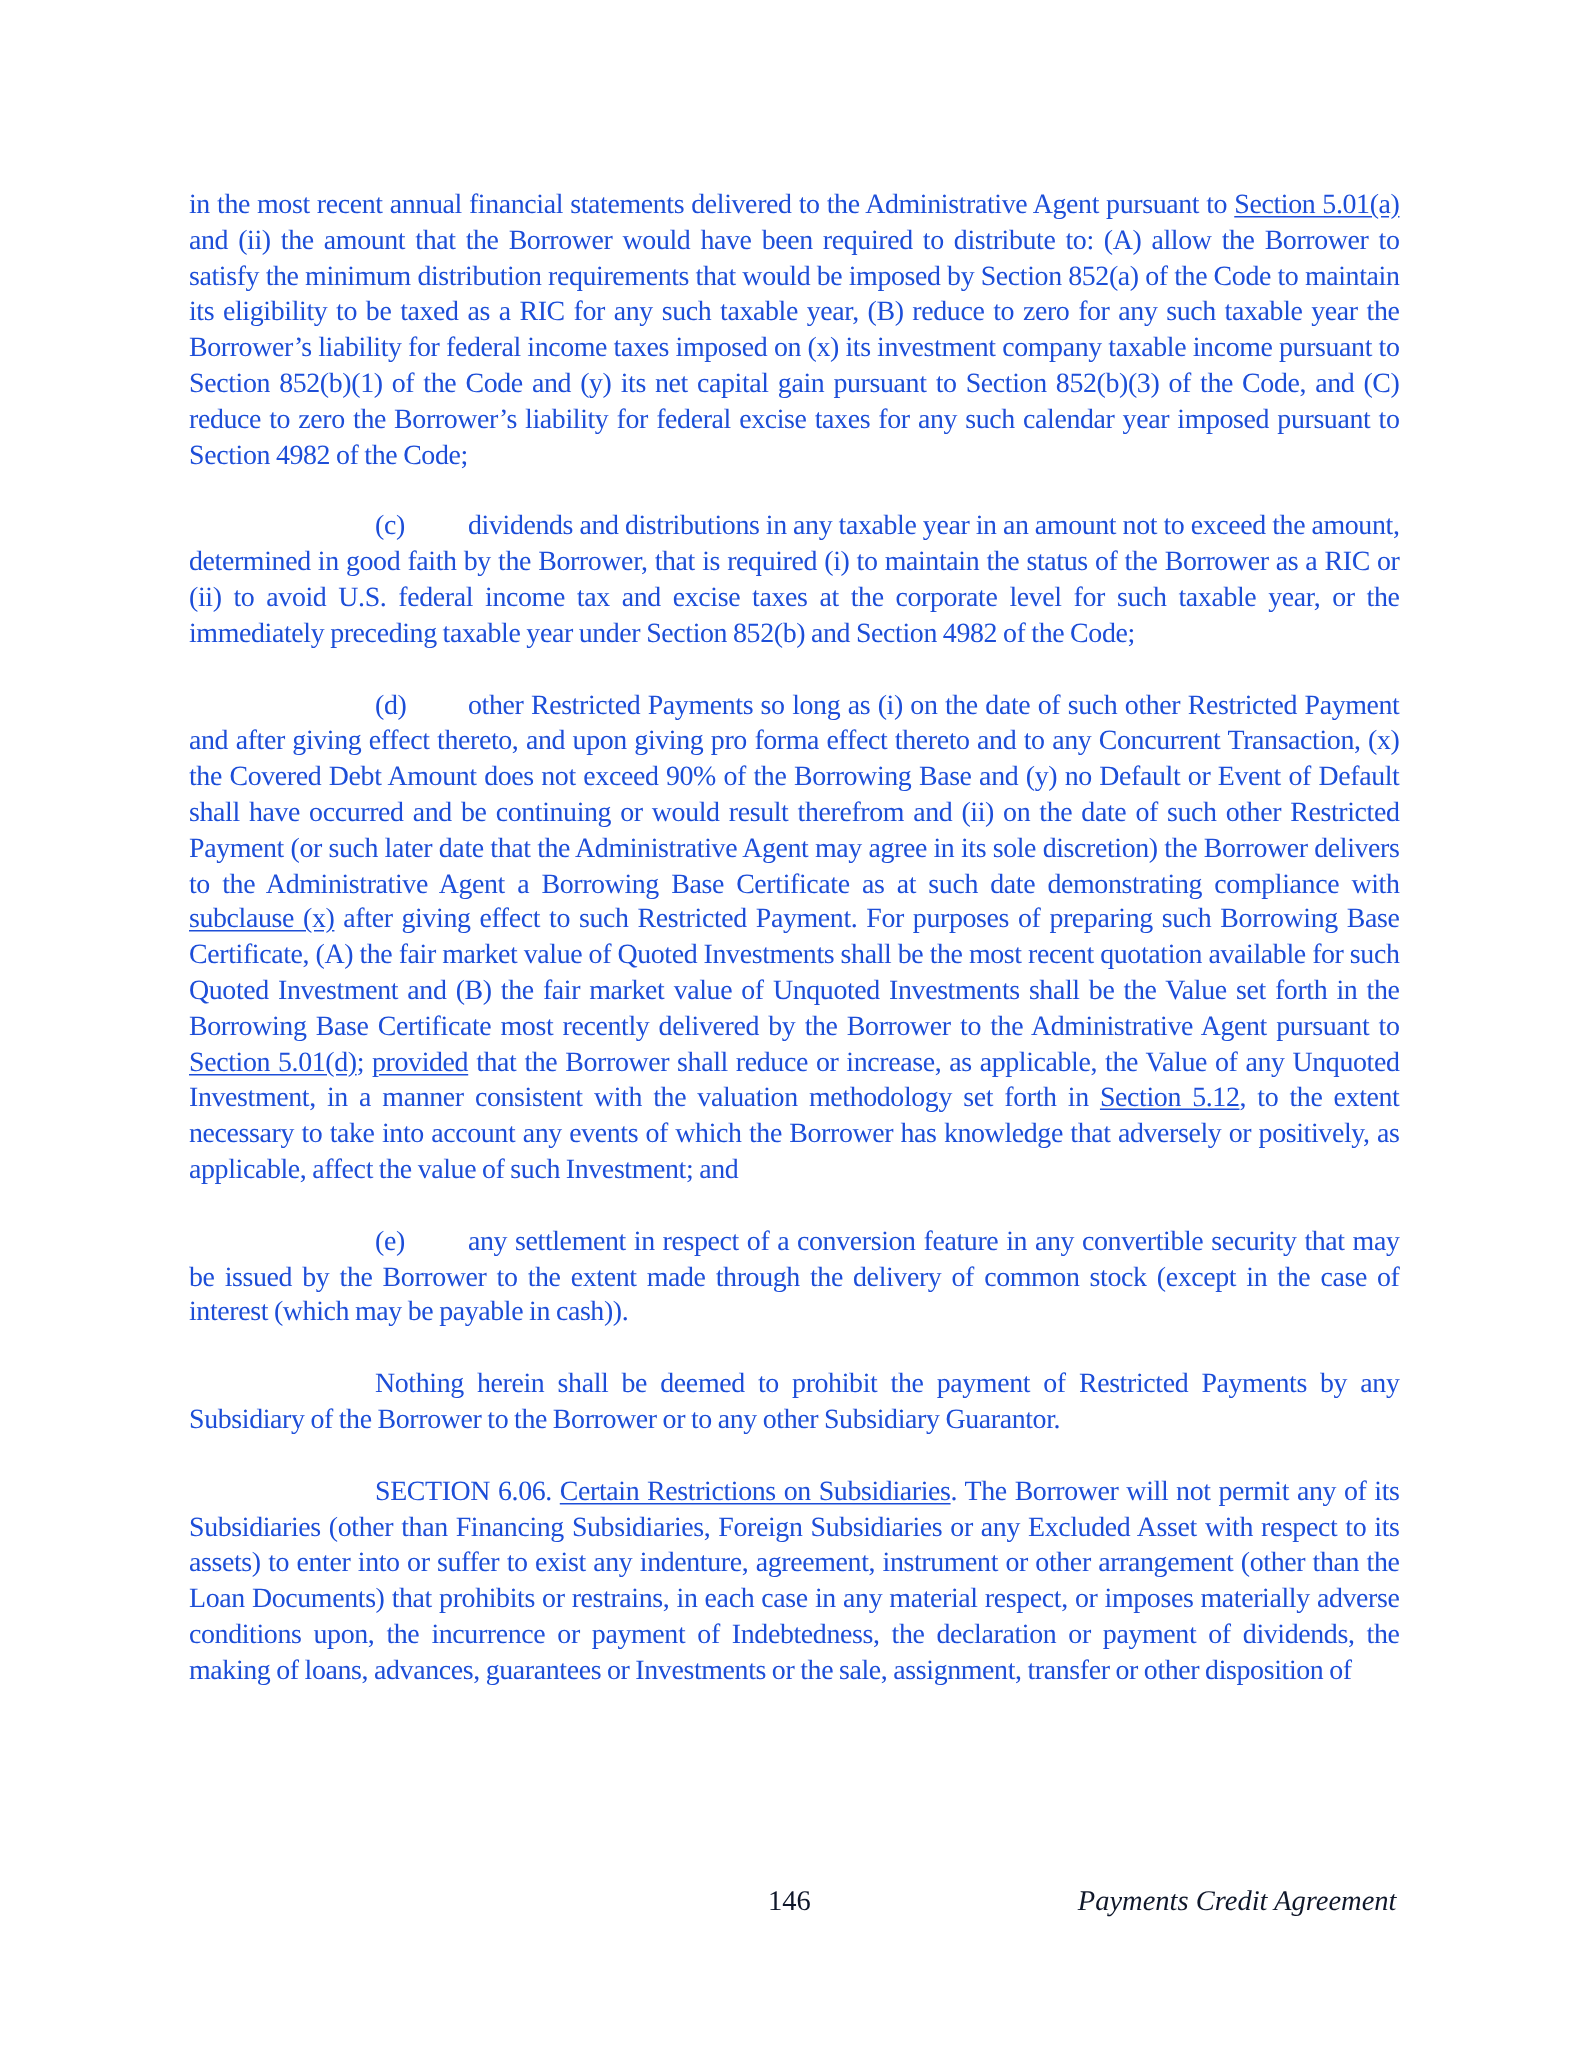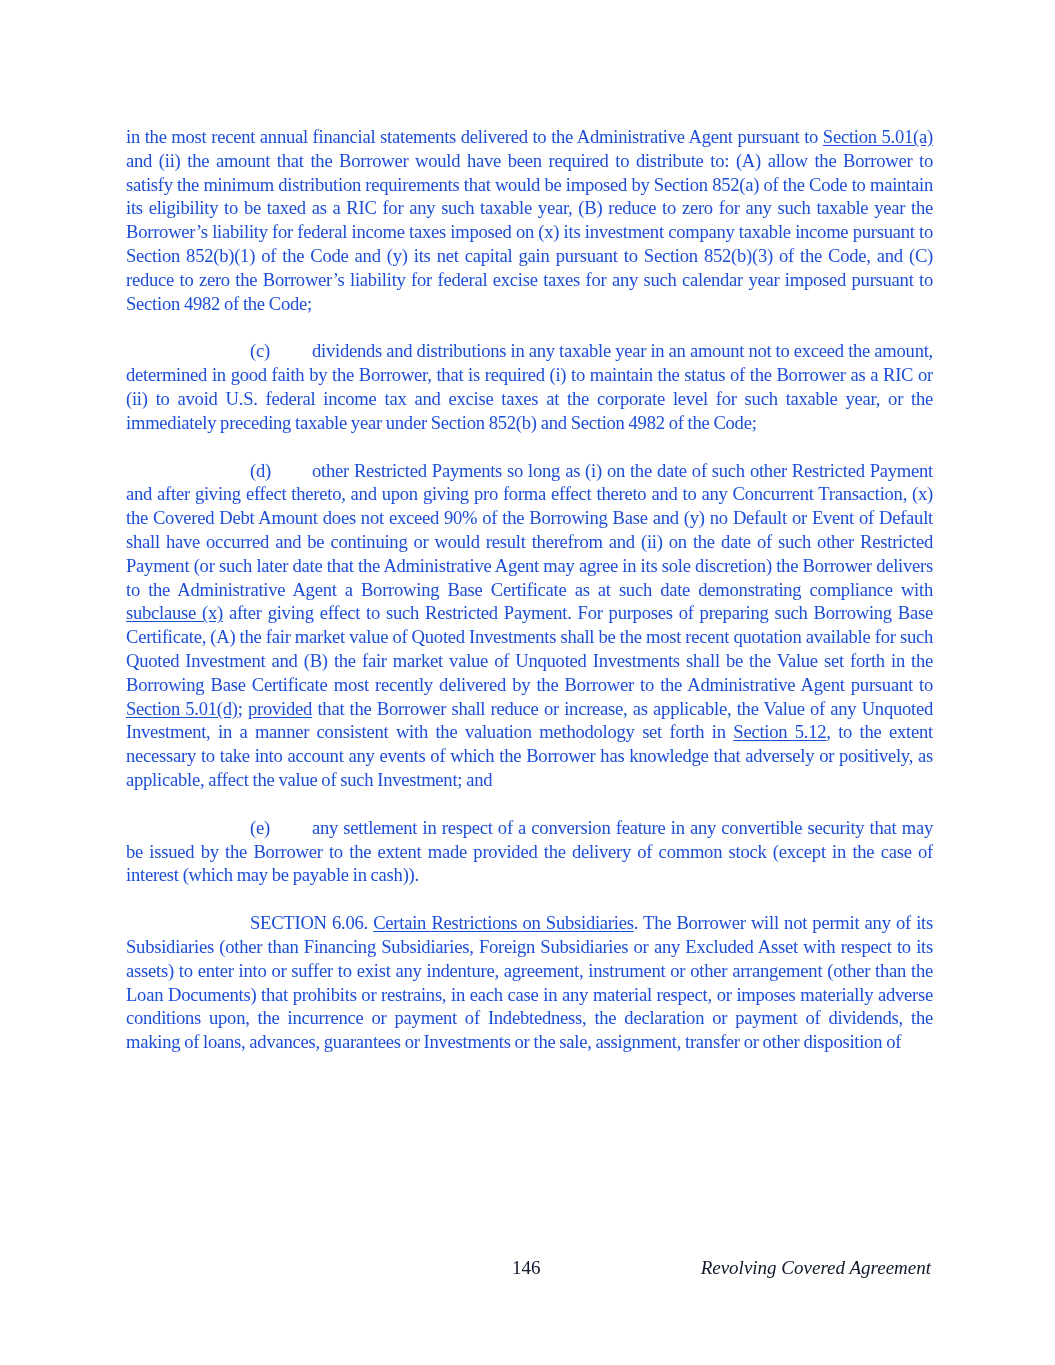--- a/index.html
+++ b/index.html
@@ -24,22 +24,23 @@
 </head>
 <body>
 
 <div class="page">
   <p><span>in the most recent annual financial statements delivered to the Administrative Agent pursuant to </span><u>Section 5.01(a)</u><span> and (ii) the amount that the Borrower would have been required to distribute to: (A) allow the Borrower to satisfy the minimum distribution requirements that would be imposed by Section 852(a) of the Code to maintain its eligibility to be taxed as a RIC for any such taxable year, (B) reduce to zero for any such taxable year the Borrower’s liability for federal income taxes imposed on (x) its investment company taxable income pursuant to Section 852(b)(1) of the Code and (y) its net capital gain pursuant to Section 852(b)(3) of the Code, and (C) reduce to zero the Borrower’s liability for federal excise taxes for any such calendar year imposed pursuant to Section 4982 of the Code;</span></p>
 
   <p class="indent"><span class="label">(c)</span><span>dividends and distributions in any taxable year in an amount not to exceed the amount, determined in good faith by the Borrower, that is required (i) to maintain the status of the Borrower as a RIC or (ii) to avoid U.S. federal income tax and excise taxes at the corporate level for such taxable year, or the immediately preceding taxable year under Section 852(b) and Section 4982 of the Code;</span></p>
 
   <p class="indent"><span class="label">(d)</span><span>other Restricted Payments so long as (i) on the date of such other Restricted Payment and after giving effect thereto, and upon giving pro forma effect thereto and to any Concurrent Transaction, (x) the Covered Debt Amount does not exceed 90% of the Borrowing Base and (y) no Default or Event of Default shall have occurred and be continuing or would result therefrom and (ii) on the date of such other Restricted Payment (or such later date that the Administrative Agent may agree in its sole discretion) the Borrower delivers to the Administrative Agent a Borrowing Base Certificate as at such date demonstrating compliance with </span><u>subclause (x)</u><span> after giving effect to such Restricted Payment.  For purposes of preparing such Borrowing Base Certificate, (A) the fair market value of Quoted Investments shall be the most recent quotation available for such Quoted Investment and (B) the fair market value of Unquoted Investments shall be the Value set forth in the Borrowing Base Certificate most recently delivered by the Borrower to the Administrative Agent pursuant to </span><u>Section 5.01(d)</u><span>; </span><u>provided</u><span> that the Borrower shall reduce or increase, as applicable, the Value of any Unquoted Investment, in a manner consistent with the valuation methodology set forth in </span><u>Section 5.12</u><span>, to the extent necessary to take into account any events of which the Borrower has knowledge that adversely or positively, as applicable, affect the value of such Investment; and</span></p>
 
-  <p class="indent"><span class="label">(e)</span><span>any settlement in respect of a conversion feature in any convertible security that may be issued by the Borrower to the extent made provided the delivery of common stock (except in the case of interest (which may be payable in cash)).</span></p>
+  <p class="indent"><span class="label">(e)</span><span>any settlement in respect of a conversion feature in any convertible security that may be issued by the Borrower to the extent made through the delivery of common stock (except in the case of interest (which may be payable in cash)).</span></p>
 
+  <p class="indent"><span>Nothing herein shall be deemed to prohibit the payment of Restricted Payments by any Subsidiary of the Borrower to the Borrower or to any other Subsidiary Guarantor.</span></p>
 
   <p class="indent"><span>SECTION 6.06. </span><u>Certain Restrictions on Subsidiaries</u><span>.  The Borrower will not permit any of its Subsidiaries (other than Financing Subsidiaries, Foreign Subsidiaries or any Excluded Asset with respect to its assets) to enter into or suffer to exist any indenture, agreement, instrument or other arrangement (other than the Loan Documents) that prohibits or restrains, in each case in any material respect, or imposes materially adverse conditions upon, the incurrence or payment of Indebtedness, the declaration or payment of dividends, the making of loans, advances, guarantees or Investments or the sale, assignment, transfer or other disposition of</span></p>
 </div>
 
 <div class="footer">
   <span class="page-num">146</span>
-  <span class="doc-title">Revolving Covered Agreement</span>
+  <span class="doc-title">Payments Credit Agreement</span>
 </div>
 
 </body></html>

